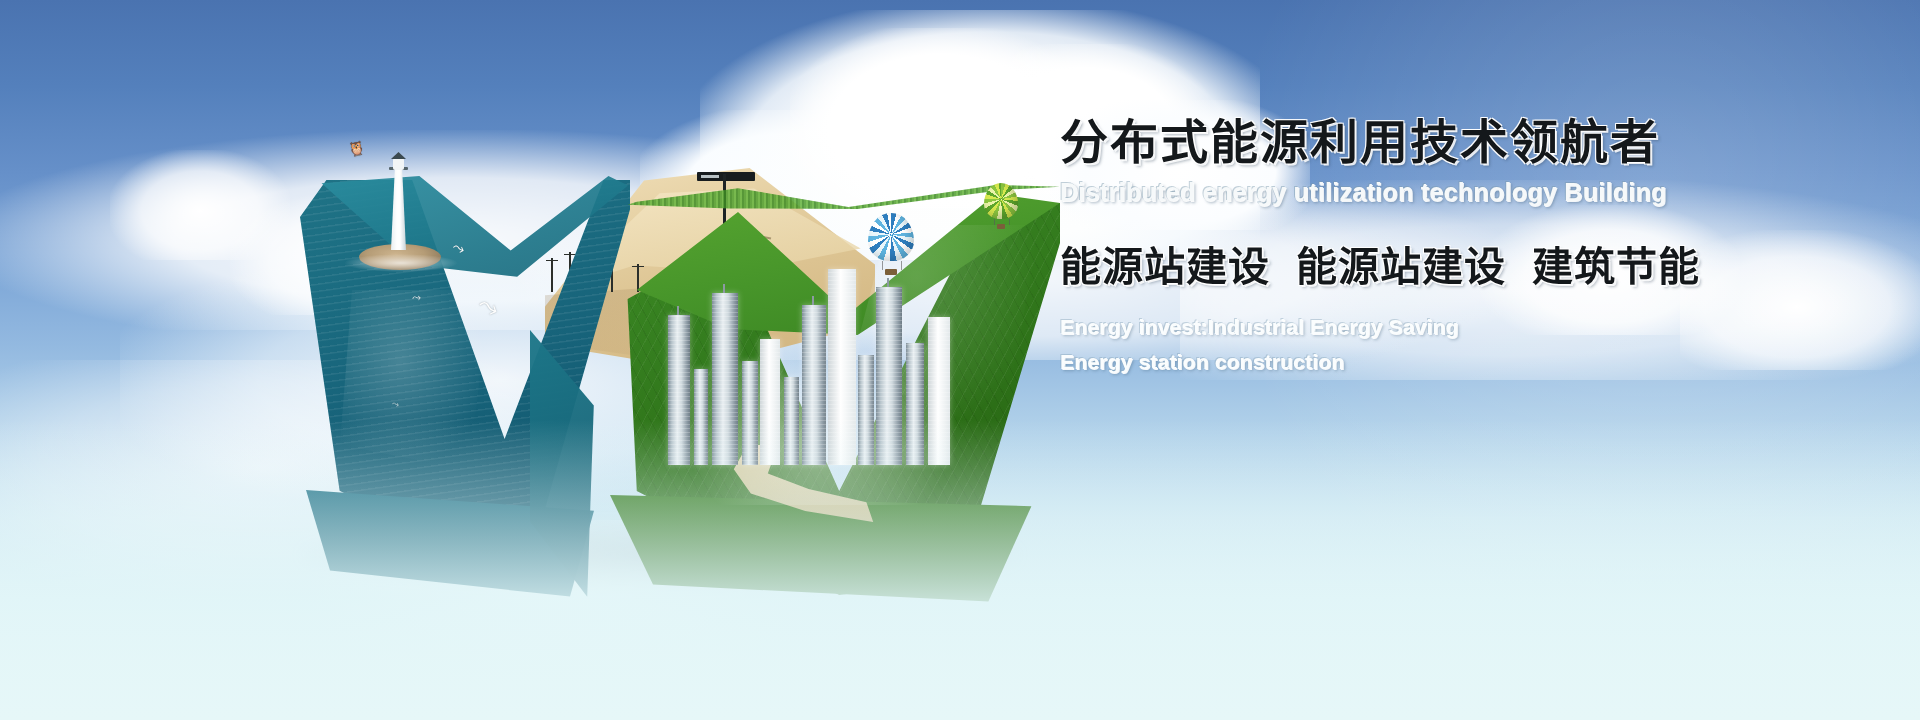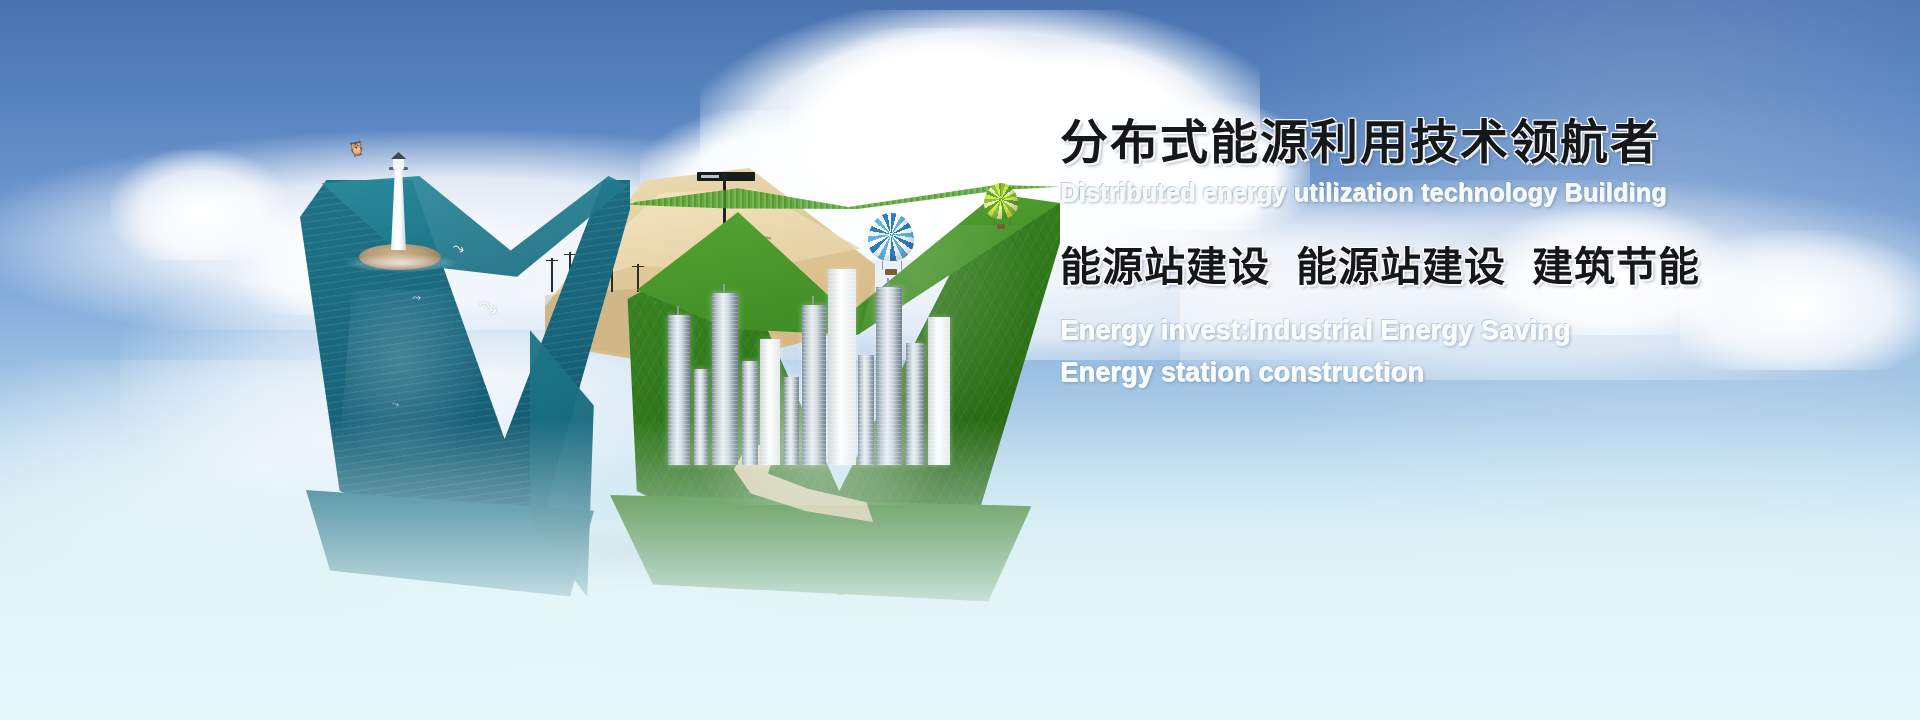--- a/index.html
+++ b/index.html
@@ -273,21 +273,21 @@
     margin:0 0 22px 0;white-space:nowrap;
     text-shadow:
       -1px -1px 0 rgba(255,255,255,.95),
        1px -1px 0 rgba(255,255,255,.95),
       -1px  1px 0 rgba(255,255,255,.95),
        2px  2px 0 rgba(255,255,255,.85),
        3px  3px 3px rgba(40,60,80,.32);
   }
   .t-cn-items .gapw{display:inline-block;width:26px;}
   .t-en-line{
-    font-size:27px;font-weight:700;color:#fafdfe;letter-spacing:.2px;
+    font-size:21px;font-weight:700;color:#fafdfe;letter-spacing:.2px;
     margin:0 0 11px 0;white-space:nowrap;
     text-shadow:
       -1px -1px 0 rgba(130,160,180,.40),
        1px  1px 0 rgba(255,255,255,.92),
        2px  2px 3px rgba(70,100,125,.42);
   }
   .t-en-line:last-child{margin-bottom:0;}
 </style>
 </head>
 <body>

